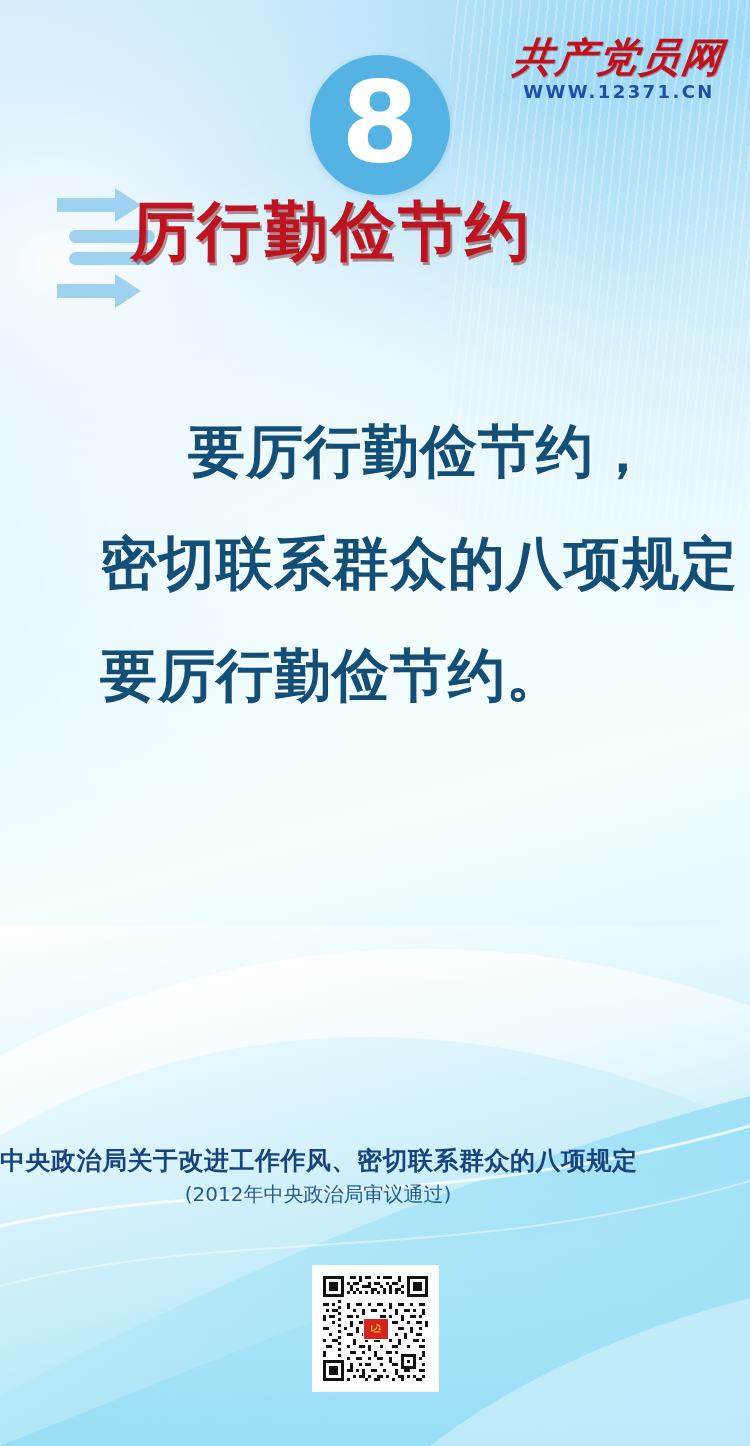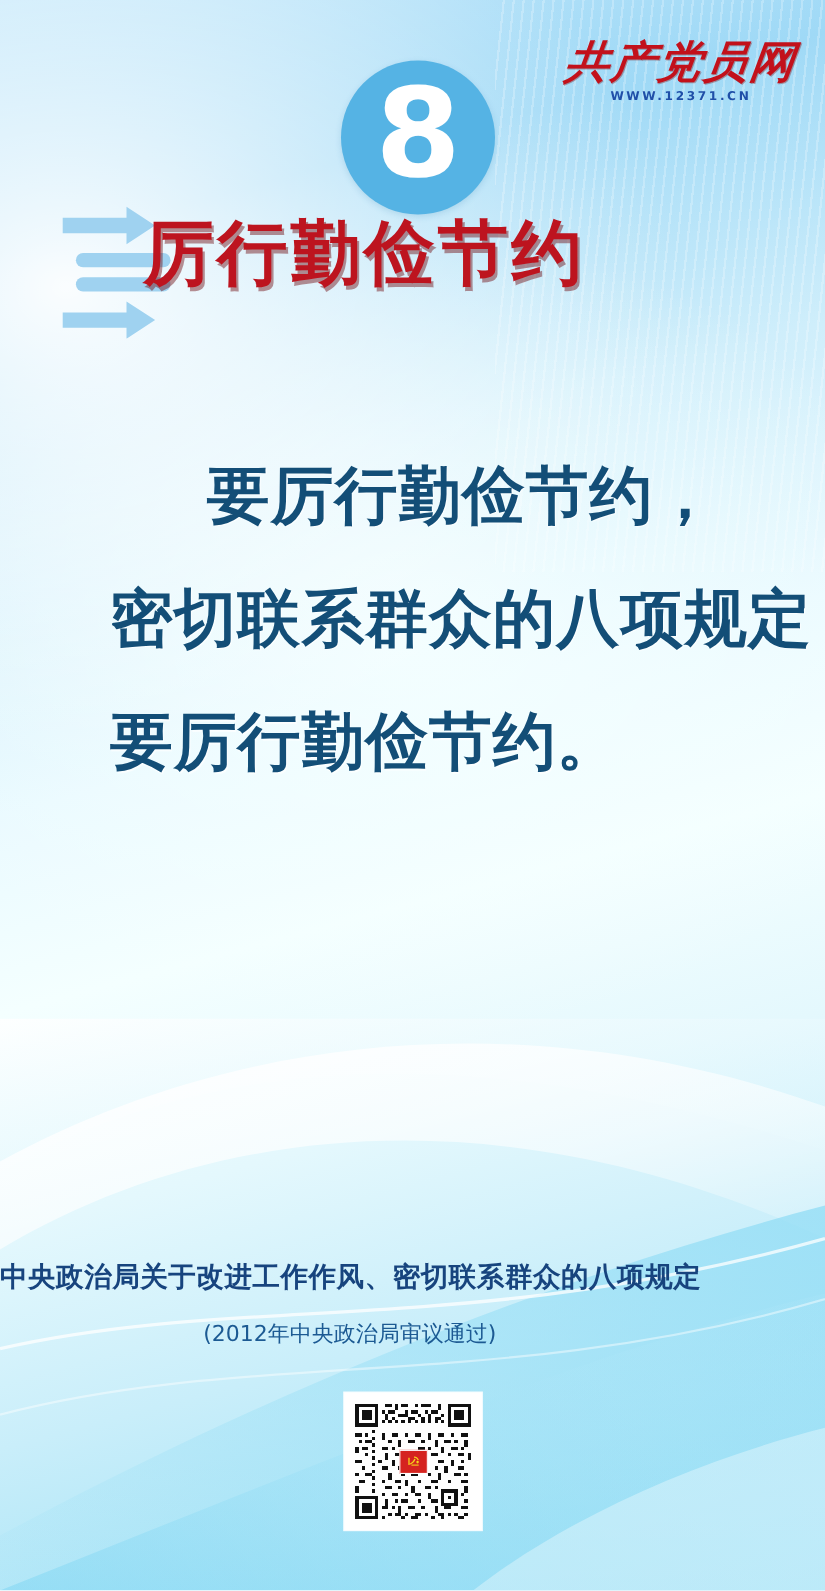--- a/index.html
+++ b/index.html
@@ -62,21 +62,21 @@
     font-size:40px; font-weight:bold; font-style:italic;
     letter-spacing:2px;
     color:#c2111b;
     line-height:1.05;
     text-shadow:1px 1px 0 rgba(120,0,0,.35);
     transform:skewX(-7deg);
   }
   .logo-url{
     margin-top:3px;
     font-family:"DejaVu Sans","Liberation Sans",sans-serif;
-    font-size:11px; font-weight:bold;
+    font-size:18px; font-weight:bold;
     letter-spacing:2.4px;
     color:#1f4fa8;
   }
 
   
   .badge{
     position:absolute;
     left:310px; top:55px;
     width:140px; height:140px;
     border-radius:50%;
@@ -141,21 +141,21 @@
     width:636px; text-align:center;
   }
   .footer-title{
     font-family:"DejaVu Serif","Liberation Serif",serif;
     font-size:25px; font-weight:bold;
     letter-spacing:.5px;
     color:#17447e;
     white-space:nowrap;
   }
   .footer-sub{
-    margin-top:22px;
+    margin-top:4px;
     font-family:"DejaVu Sans","Liberation Sans",sans-serif;
     font-size:20px;
     color:#1c5a93;
   }
 
   
   .qr-wrap{
     position:absolute;
     left:313px; top:1266px;
     width:125px; height:125px;

